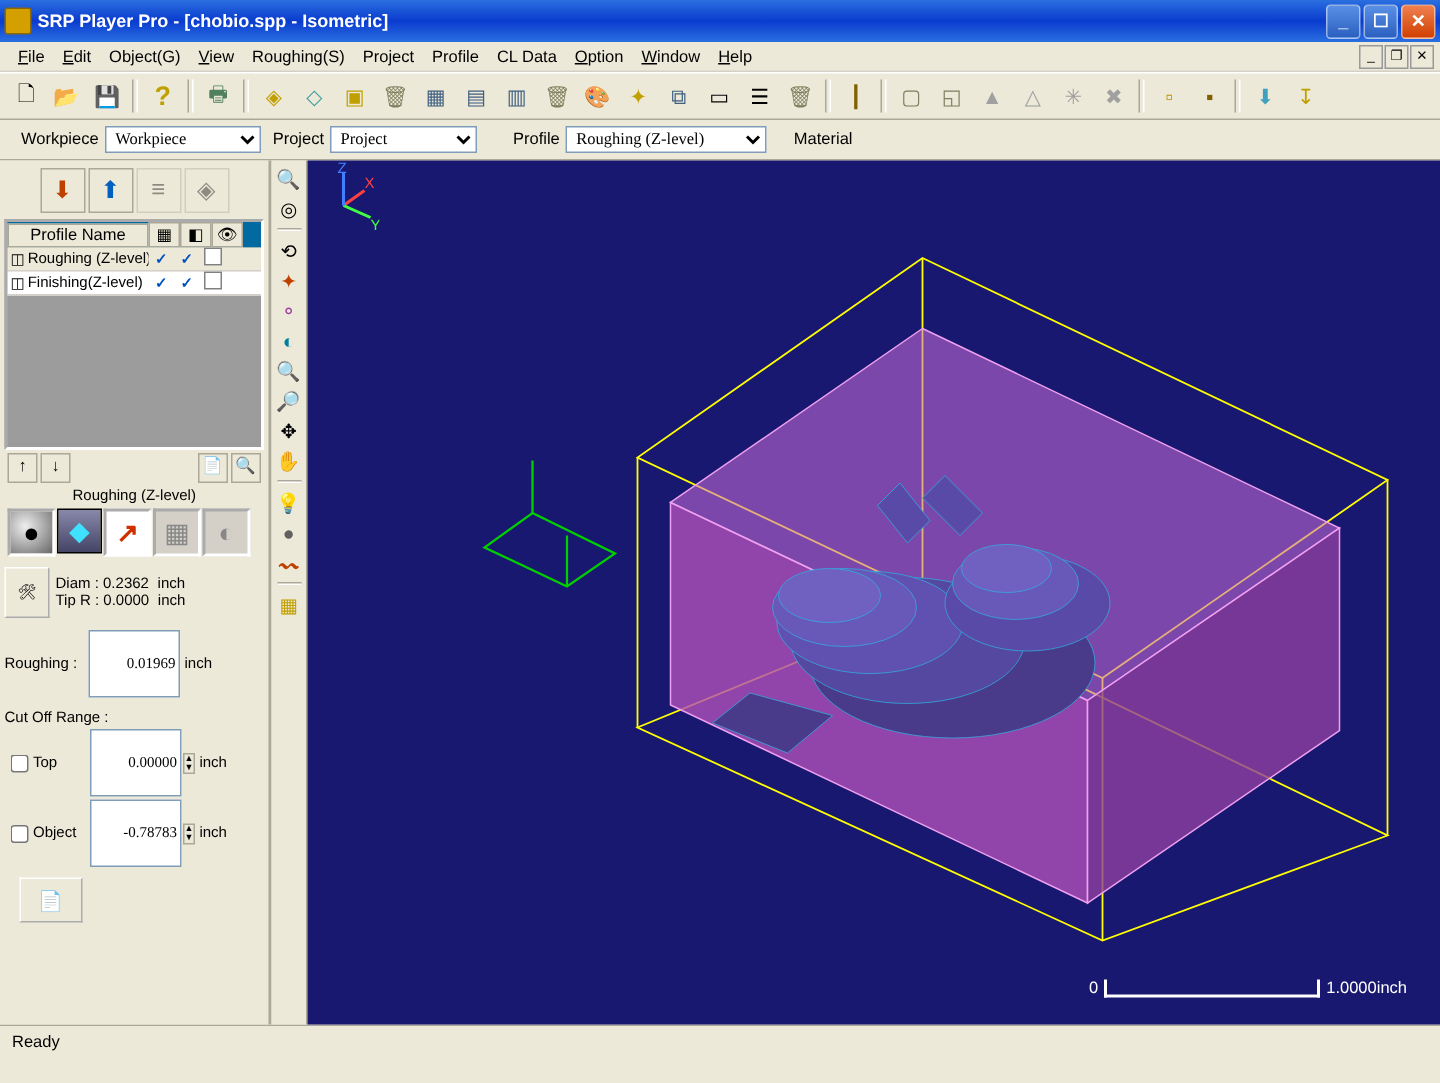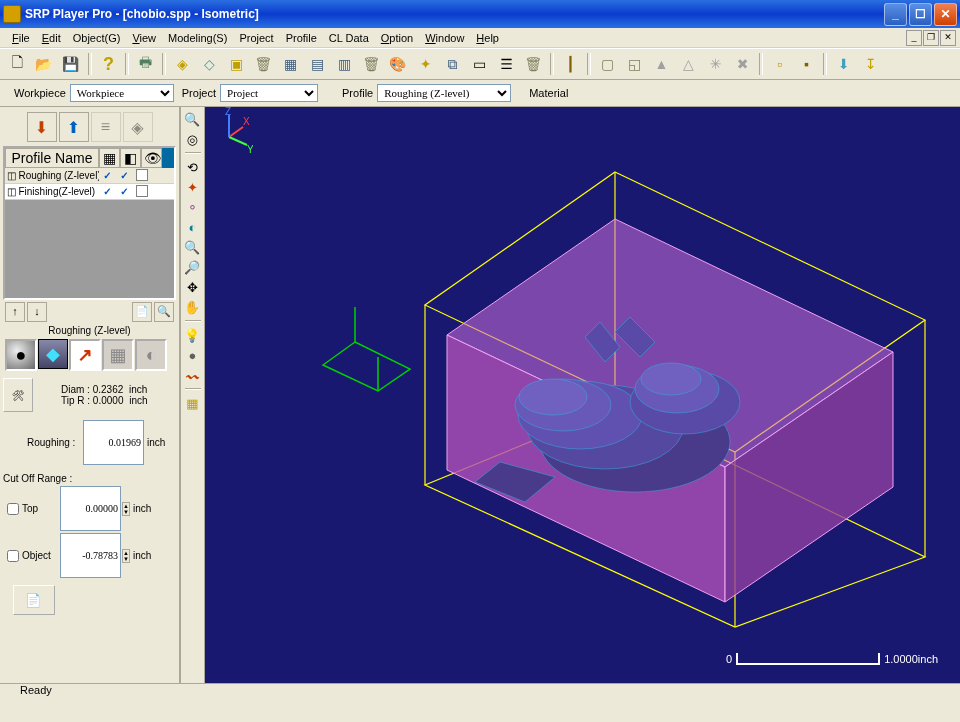--- a/index.html
+++ b/index.html
@@ -20,76 +20,76 @@
   .selector-bar{background:#ece9d8;border-bottom:1px solid #aca899;display:flex;align-items:center;padding:2px 6px;height:22px;}
   .selector-bar label{margin:0 4px 0 8px;}
   .selector-bar select,.selector-bar .readonly{font:11px Tahoma;border:1px solid #7f9db9;background:#fff;height:18px;padding:0 2px;}
   .selector-bar .readonly{display:inline-flex;align-items:center;min-width:150px;}
   .main{display:flex;height:576px;}
   .left-panel{width:173px;background:#ece9d8;border-right:2px solid #aca899;display:flex;flex-direction:column;padding:3px 3px 0 3px;}
   .lp-toolbar{display:flex;justify-content:center;gap:2px;padding:2px 0 4px;}
   .lp-toolbar .big-btn{width:28px;height:28px;border:1px solid #aca899;background:#ece9d8;display:flex;align-items:center;justify-content:center;font-size:16px;}
   .lp-toolbar .big-btn.disabled{opacity:0.4;}
   .profile-list{border:2px inset #fff;background:#9c9c9c;height:150px;display:flex;flex-direction:column;}
-  .pl-header{background:#0369a1;display:flex;font-size:14px;}
+  .pl-header{background:#0369a1;display:flex;font-size:11px;align-items:center;}
   .pl-header .col{border:1px solid #aca899;padding:1px 2px;background:#ece9d8;}
   .pl-header .col.name{width:88px;text-align:center;}
   .pl-header .col.icon{width:15px;text-align:center;}
   .pl-row{display:flex;align-items:center;background:#fff;border-bottom:1px solid #d4d0c8;height:15px;font-size:10px;}
   .pl-row.selected{background:#ece9d8;}
   .pl-row .pname{width:92px;padding-left:2px;display:flex;align-items:center;gap:2px;white-space:nowrap;overflow:hidden;}
   .pl-row .chk{width:17px;text-align:center;color:#0050c0;font-weight:bold;}
   .pl-row .box{width:17px;text-align:center;}
   .pl-row .box span{display:inline-block;width:10px;height:10px;border:1px solid #808080;background:#fff;}
   .lp-arrows{display:flex;align-items:center;padding:2px;gap:2px;}
   .lp-arrows .arrow-btn{width:18px;height:18px;border:1px solid #aca899;background:#ece9d8;text-align:center;line-height:16px;}
   .lp-label{text-align:center;font-size:10px;padding:1px 0 3px;}
   .lp-preset{display:flex;gap:1px;padding:0 2px 4px;}
   .lp-preset .preset-btn{width:28px;height:28px;border:2px inset #fff;background:#d4d0c8;display:flex;align-items:center;justify-content:center;font-size:18px;}
   .lp-preset .preset-btn.active{border:1px solid #000;background:linear-gradient(#88a,#446);}
   .lp-params{font-size:10px;padding:2px 0;}
   .lp-params .prow{display:flex;align-items:center;padding:1px 0;}
   .lp-params .prow .tool-icon{width:28px;height:32px;border:1px outset #fff;background:#ece9d8;margin-right:4px;display:flex;align-items:center;justify-content:center;}
-  .lp-params .prow .lbl{min-width:56px;margin-left:24px;}
+  .lp-params .prow .lbl{min-width:56px;}
   .lp-params input[type=text]{width:55px;font:10px Tahoma;border:1px solid #7f9db9;background:#fff;text-align:right;padding:16px 2px;}
   .lp-params .unit{margin-left:3px;}
   .lp-params .chk-inline{width:12px;height:12px;margin-right:3px;}
   .lp-btn-row{padding:6px 10px;}
   .lp-btn-row .apply-btn{width:42px;height:30px;border:1px outset #fff;background:#ece9d8;}
   .rail{width:23px;background:#ece9d8;border-right:1px solid #aca899;display:flex;flex-direction:column;align-items:center;padding-top:2px;}
   .rail .rail-btn{width:18px;height:18px;margin:1px 0;display:flex;align-items:center;justify-content:center;font-size:13px;}
   .rail .rail-sep{width:16px;height:1px;background:#aca899;margin:3px 0;border-bottom:1px solid #fff;}
   .viewport{flex:1;background:#181870;position:relative;}
   .viewport svg{position:absolute;left:0;top:0;}
   .scalebar{position:absolute;right:18px;bottom:18px;color:#fff;font-size:11px;display:flex;align-items:flex-end;}
   .scalebar .tick{border-left:2px solid #fff;border-bottom:2px solid #fff;height:10px;}
   .scalebar .seg{width:140px;border-bottom:2px solid #fff;height:10px;border-right:2px solid #fff;}
   .scalebar .lab{margin:0 4px;}
   .axis-icon{position:absolute;right:10px;bottom:38px;width:48px;height:48px;}
-  .statusbar{height:22px;background:#ece9d8;border-top:1px solid #aca899;display:flex;align-items:flex-start;padding:0 20px;font-size:11px;}
+  .statusbar{height:22px;background:#ece9d8;border-top:1px solid #aca899;display:flex;align-items:center;padding:0 8px;font-size:11px;}
   select{font-family:Tahoma;}
 </style>
 </head>
 <body>
 
 <div class="titlebar">
   <div class="app-icon"></div>
   <div class="title">SRP Player Pro - [chobio.spp - Isometric]</div>
   <div class="winbtn min">_</div>
   <div class="winbtn max">☐</div>
   <div class="winbtn close">✕</div>
 </div>
 
 <div class="menubar">
   <div class="app-icon" style="transform:scale(0.8);margin-right:2px;"></div>
   <div class="menuitem"><u>F</u><span></span>ile</div>
   <div class="menuitem"><u>E</u>dit</div>
   <div class="menuitem">Object(G)</div>
   <div class="menuitem"><u>V</u>iew</div>
-  <div class="menuitem">Modeling(S)</div>
+  <div class="menuitem">Roughing(S)</div>
   <div class="menuitem">Project</div>
   <div class="menuitem">Profile</div>
   <div class="menuitem">CL Data</div>
   <div class="menuitem"><u>O</u>ption</div>
   <div class="menuitem"><u>W</u>indow</div>
   <div class="menuitem"><u>H</u>elp</div>
   <div class="spacer"></div>
   <div class="mdi-btn">_</div>
   <div class="mdi-btn">❐</div>
   <div class="mdi-btn">✕</div>

